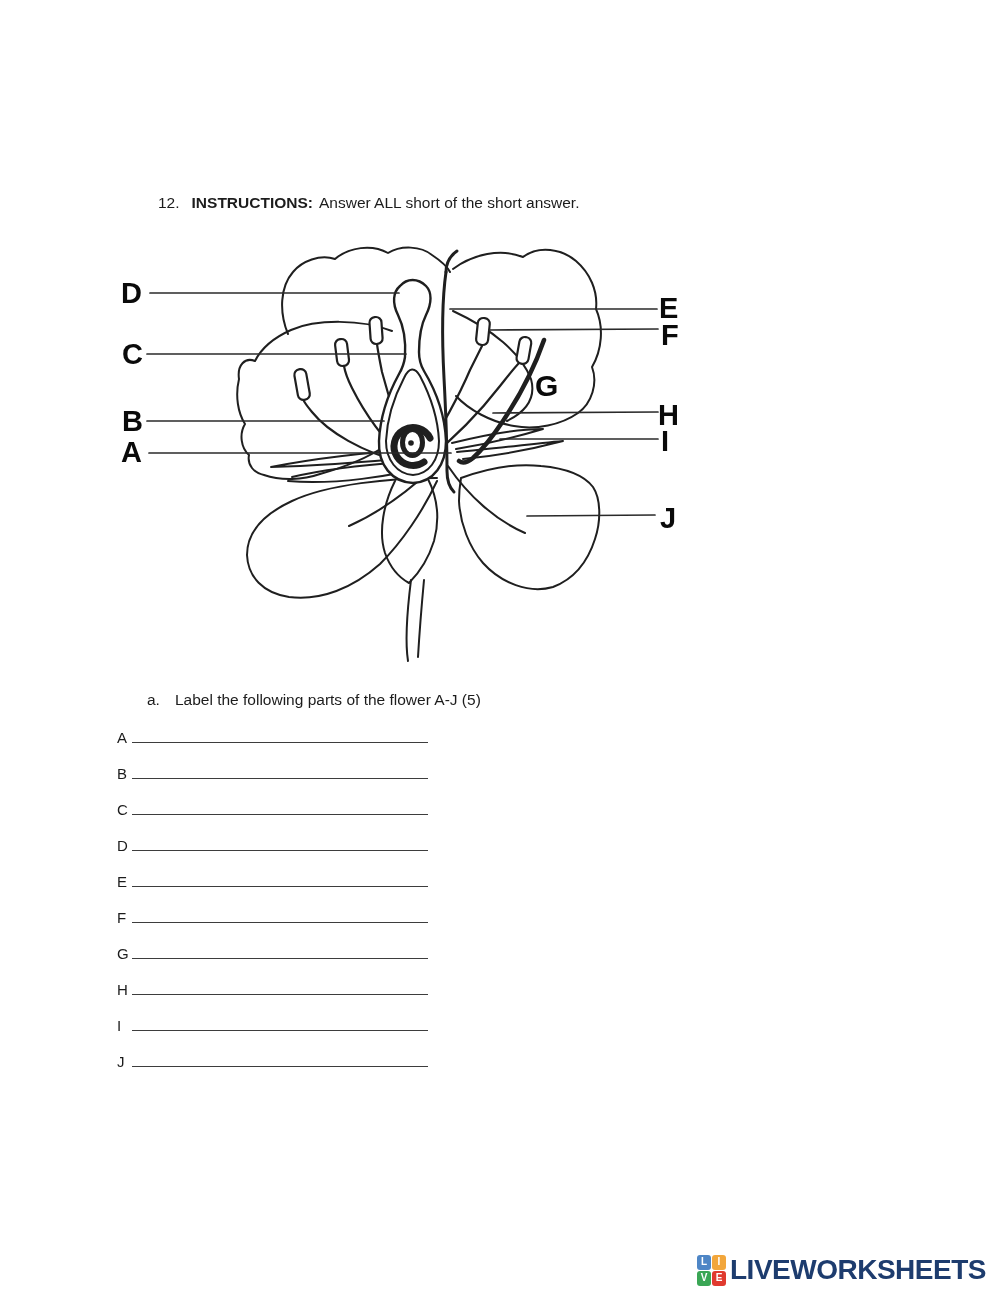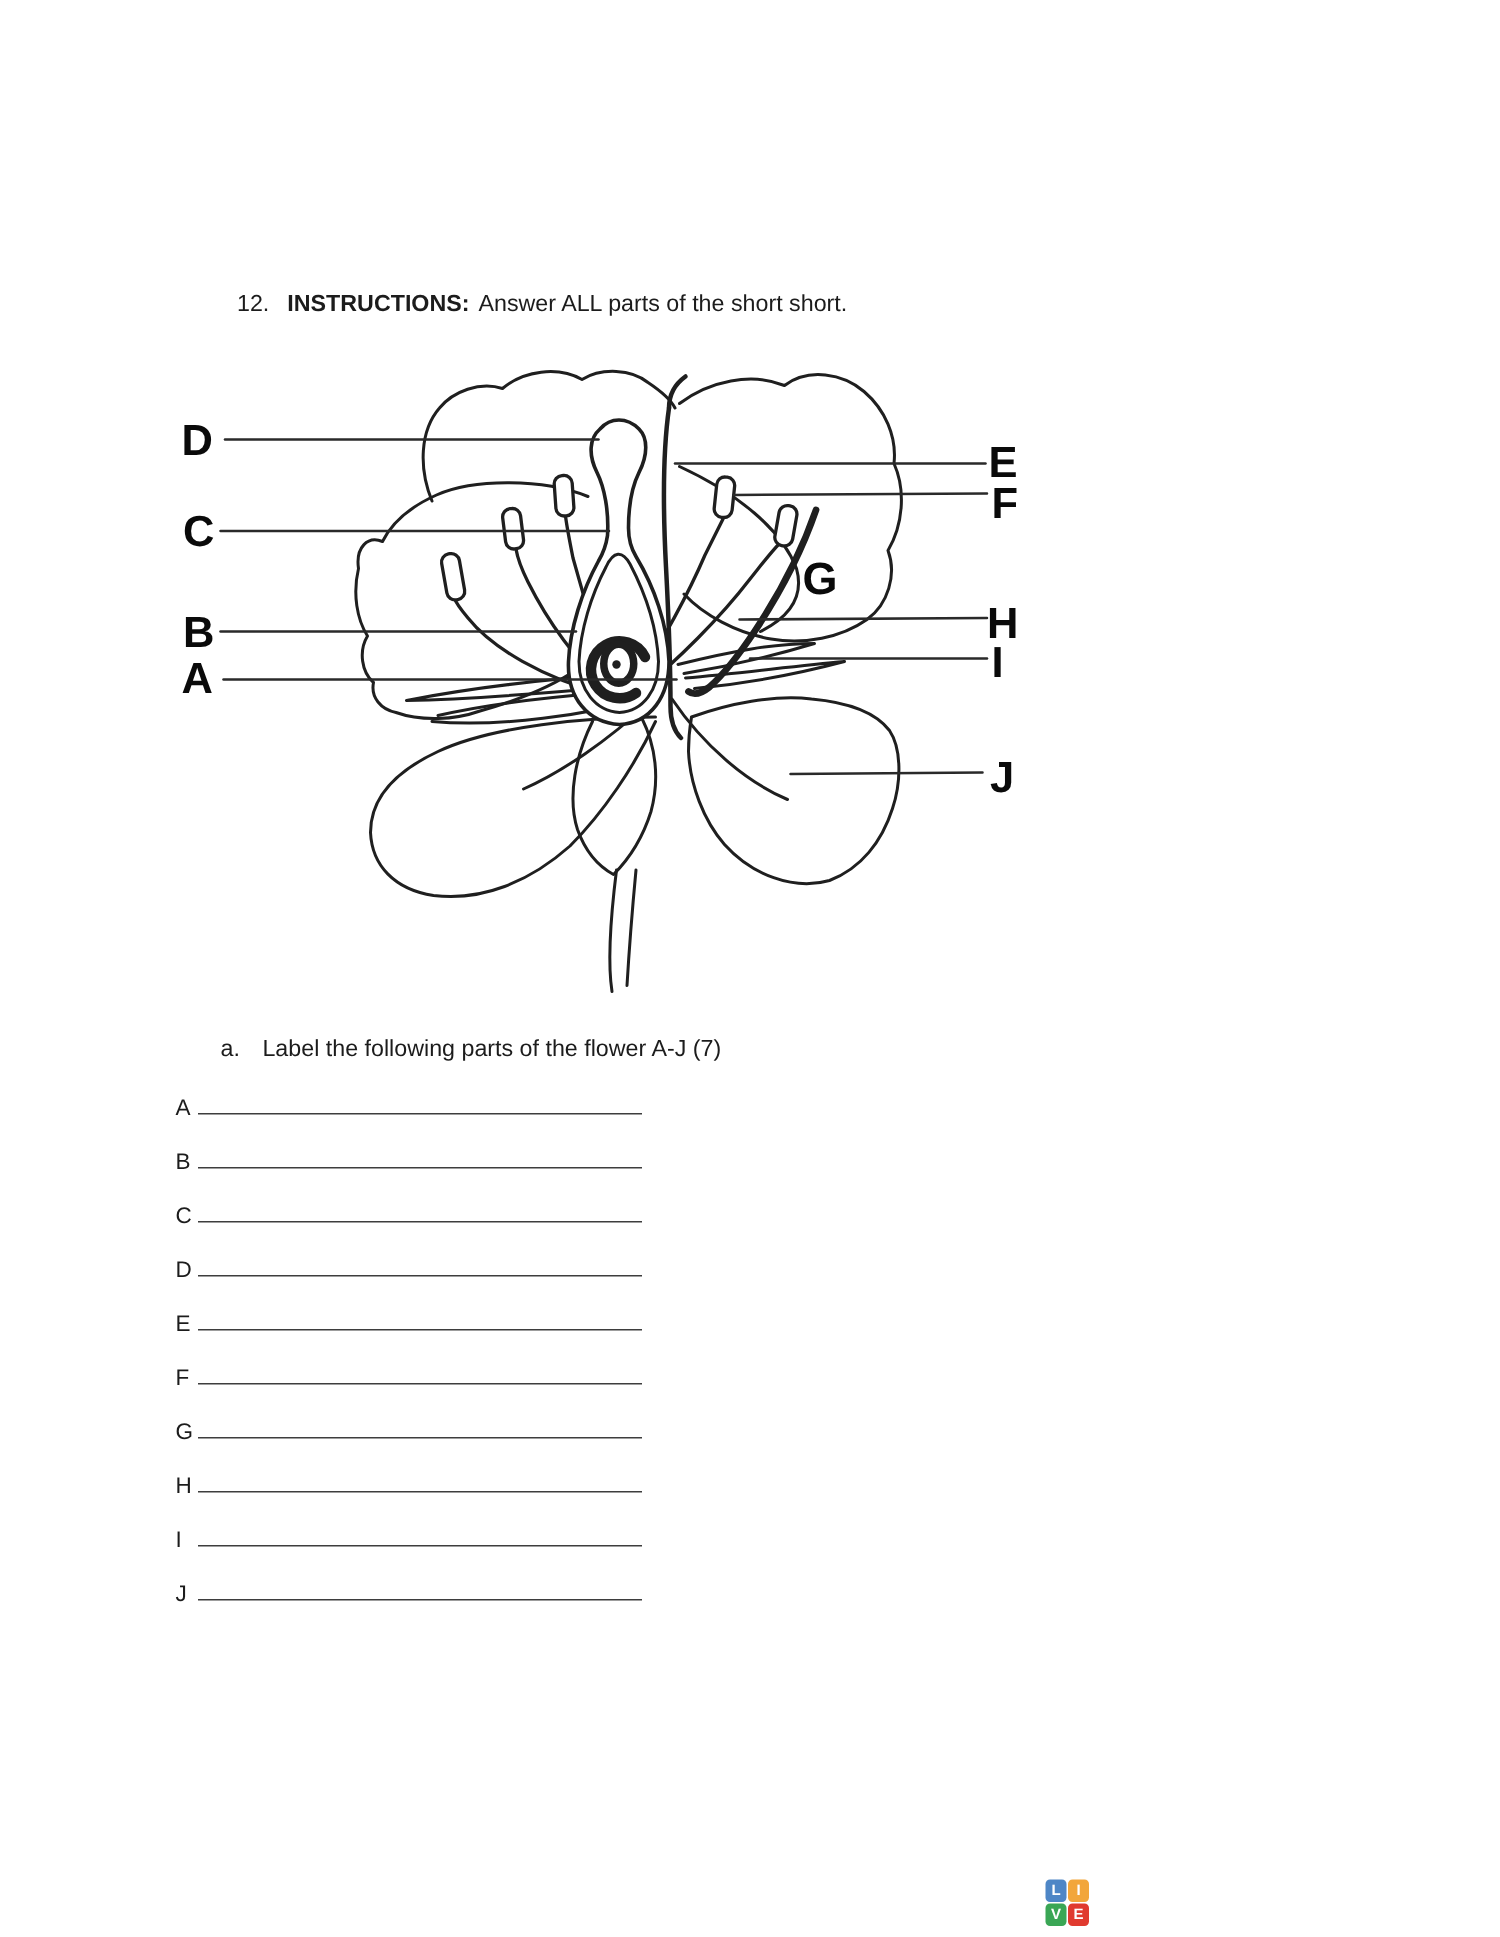--- a/index.html
+++ b/index.html
@@ -44,21 +44,21 @@
   .logo-grid{display:grid;grid-template-columns:14px 14px;grid-auto-rows:15px;gap:1px;margin-right:4px;}
   .tile{color:#fff;font-size:10px;font-weight:700;display:flex;align-items:center;justify-content:center;border-radius:3px;line-height:1;}
   .logo-text{font-size:28px;font-weight:700;letter-spacing:-0.5px;line-height:34px;}
 </style>
 </head>
 <body>
 
 <div class="abs instructions">
   <span class="num">12.</span>
   <span class="bold">INSTRUCTIONS:</span>
-  <span>Answer ALL parts of the short short.</span>
+  <span>Answer ALL short of the short answer.</span>
 </div>
 
 <svg class="abs diagram" viewBox="100 240 600 430">
 
   <g>
     <path class="pet" d="M 288,334 C 279,312 280,287 293,272 C 302,261 320,254 335,259 C 349,247 372,244 388,253 C 401,245 421,246 432,255 C 441,261 447,266 450,272"></path>
     <path class="pet" d="M 392,331 C 362,319 316,319 291,330 C 273,338 261,349 255,361 C 245,357 237,365 239,379 C 235,396 238,413 245,424 C 239,434 241,448 249,455 C 247,465 254,473 264,475 C 281,481 303,480 320,474 C 345,467 369,457 385,446"></path>
     <path class="pet" d="M 453,269 C 473,254 501,248 523,257 C 539,245 562,249 576,261 C 590,273 598,291 596,309 C 604,327 602,350 592,367 C 598,383 592,403 578,413 C 561,425 536,430 514,426 C 491,422 469,410 456,396"></path>
     <path class="pet" d="M 453,311 C 492,329 521,353 531,379 C 536,397 527,411 507,421"></path>
     <path class="pet" d="M 437,478 C 392,478 328,484 292,501 C 264,514 247,532 247,555 C 248,577 263,593 289,597 C 321,601 353,588 380,564 C 402,542 423,511 437,481"></path>
@@ -126,21 +126,21 @@
     <text x="661" y="345">F</text>
     <text class="inner-label" x="535" y="396">G</text>
     <text x="658" y="425">H</text>
     <text x="661" y="451">I</text>
     <text x="660" y="528">J</text>
   </g>
 </svg>
 
 <div class="abs section-a">
   <span class="marker">a.</span>
-  <span>Label the following parts of the flower A-J (7)</span>
+  <span>Label the following parts of the flower A-J (5)</span>
 </div>
 
 <div class="blank-row" style="top:727px">
   <span class="letter">A</span><span class="line"></span>
 </div>
 <div class="blank-row" style="top:763px">
   <span class="letter">B</span><span class="line"></span>
 </div>
 <div class="blank-row" style="top:799px">
   <span class="letter">C</span><span class="line"></span>
@@ -167,13 +167,14 @@
   <span class="letter">J</span><span class="line"></span>
 </div>
 
 <div class="abs logo">
   <div class="logo-grid">
     <span class="tile" style="background-color: rgb(78, 134, 198);">L</span>
     <span class="tile" style="background-color: rgb(242, 166, 59);">I</span>
     <span class="tile" style="background-color: rgb(58, 166, 85);">V</span>
     <span class="tile" style="background-color: rgb(224, 58, 47);">E</span>
   </div>
+  <span class="logo-text" style="color: rgb(29, 60, 110);">LIVEWORKSHEETS</span>
 </div>
 
 </body></html>

